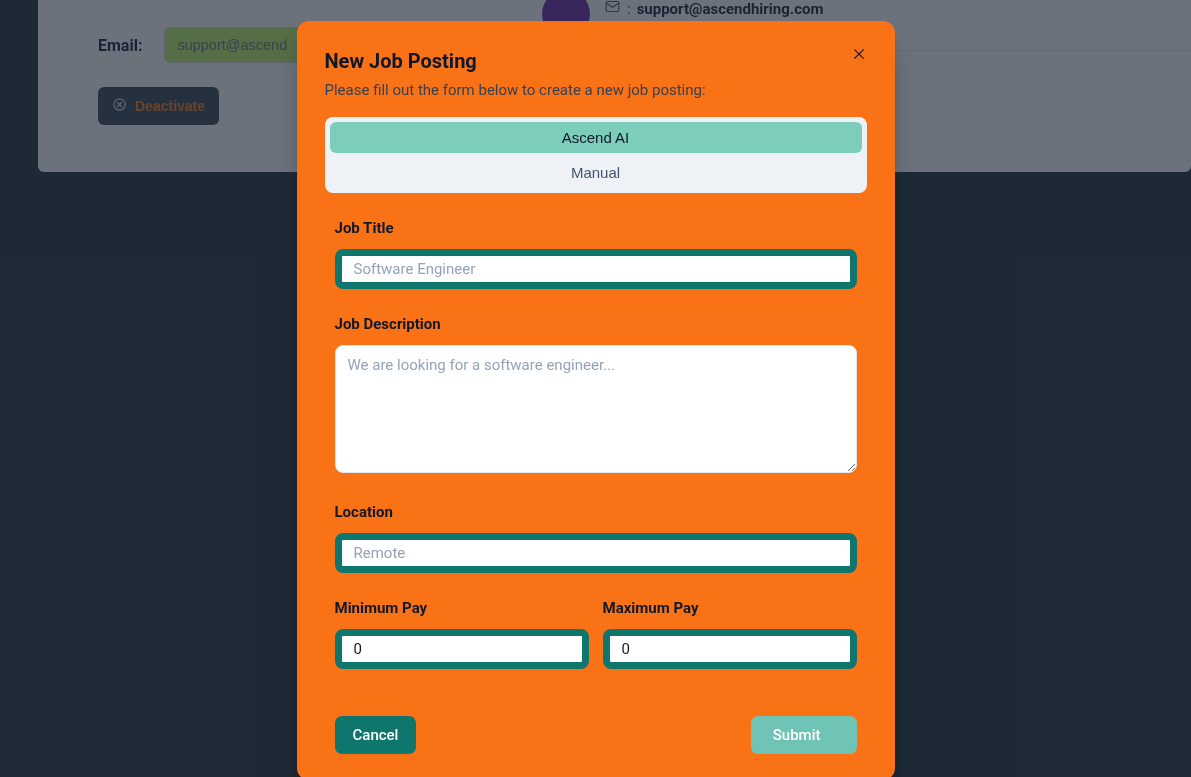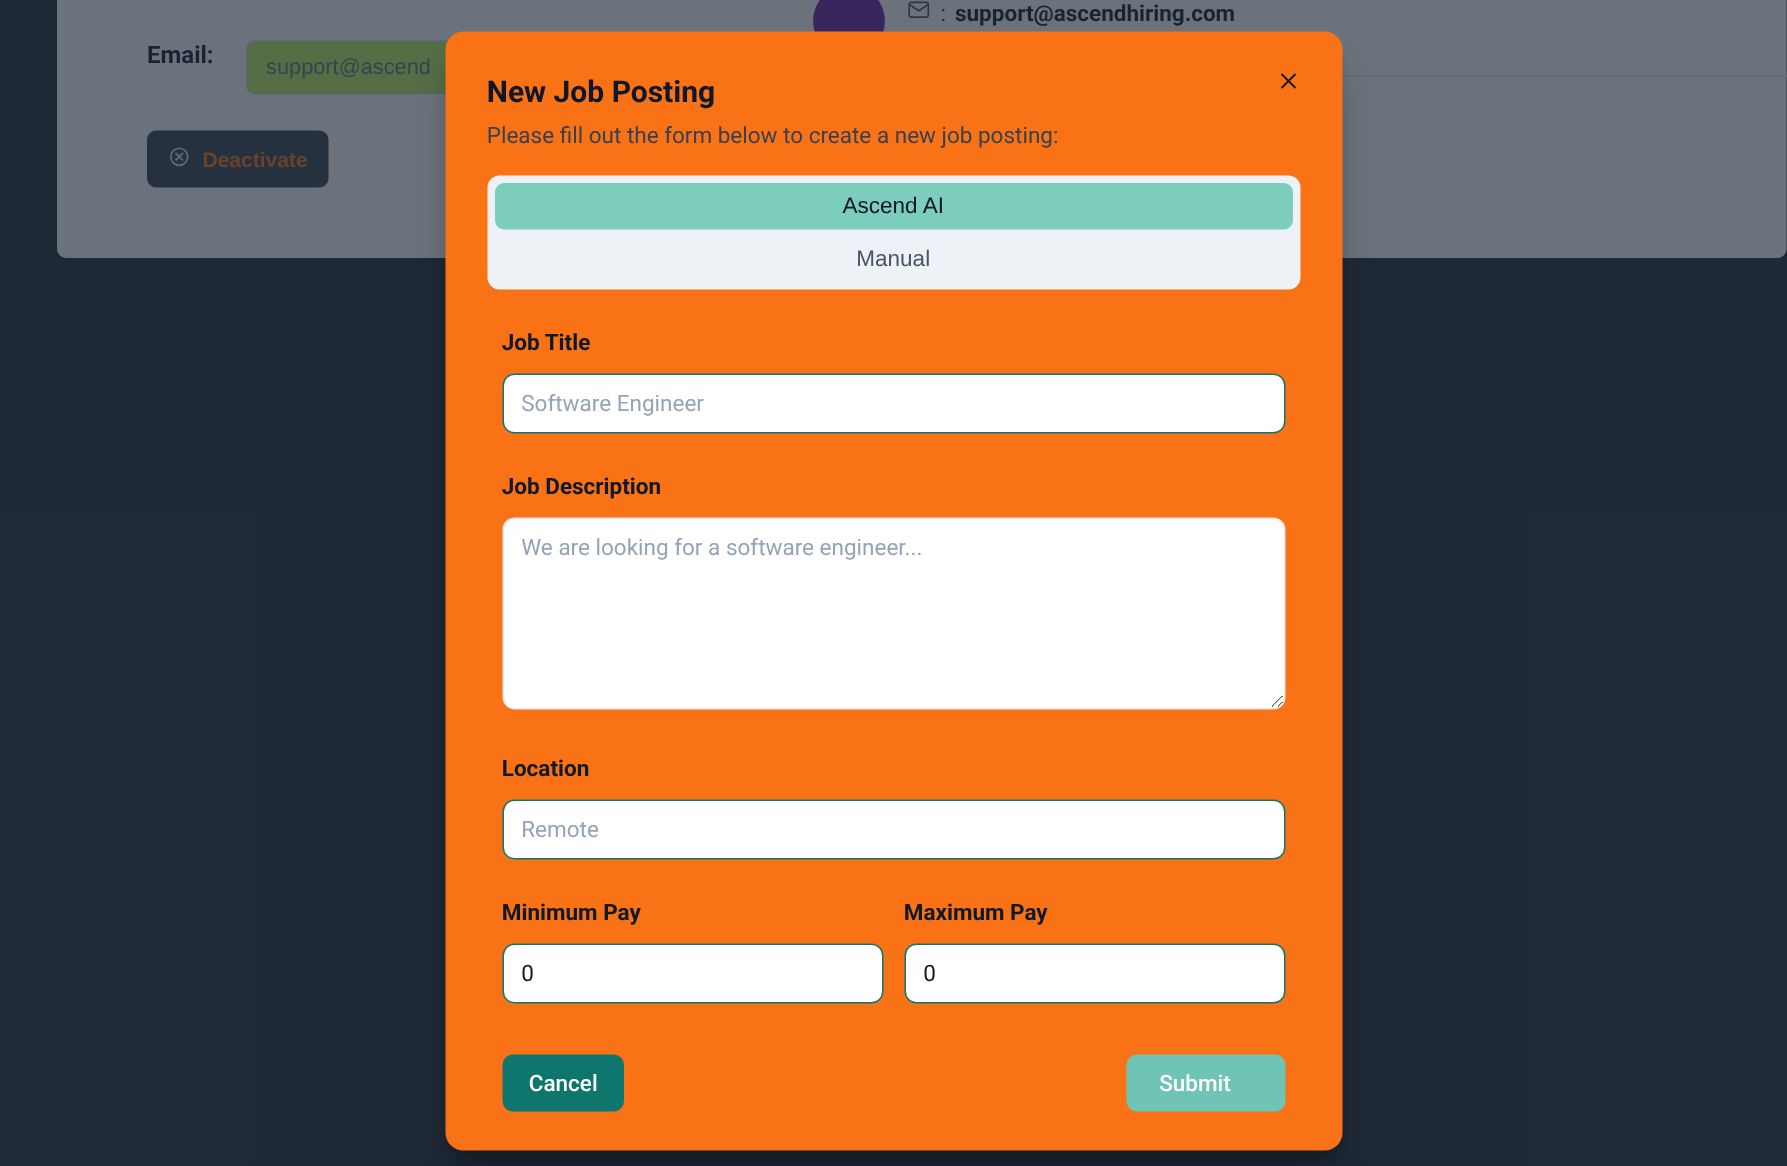--- a/index.html
+++ b/index.html
@@ -29,21 +29,21 @@
     }
 
     .bg-left {
       position: absolute;
       left: 60px;
       top: 0;
     }
 
     .bg-email-row {
       display: flex;
-      align-items: flex-start;
+      align-items: center;
       gap: 22px;
       margin-top: 27px;
     }
     .bg-email-label {
       font-weight: 700;
       font-size: 16px;
       color: #111827;
     }
     .bg-email-input {
       width: 248px;
@@ -233,21 +233,21 @@
     .field-label {
       display: block;
       font-size: 15px;
       font-weight: 700;
       color: #111827;
       margin-bottom: 12px;
     }
     .text-input {
       width: 100%;
       height: 40px;
-      border: 1px solid #0f766e;
+      border: 7px solid #0f766e;
       border-radius: 8px;
       padding: 0 12px;
       font-size: 15px;
       color: #111827;
       font-family: inherit;
       outline: none;
     }
     .text-input::placeholder {
       color: #94a3b8;
     }
@@ -267,21 +267,21 @@
       color: #94a3b8;
     }
 
     .pay-row {
       display: flex;
       gap: 14px;
       margin-bottom: 34px;
     }
     .pay-row .field {
       flex: 1;
-      margin-bottom: 0;
+      margin-bottom: 13px;
     }
 
     .button-row {
       display: flex;
       justify-content: space-between;
       padding: 0 10px;
     }
     .btn {
       border: none;
       border-radius: 7px;

